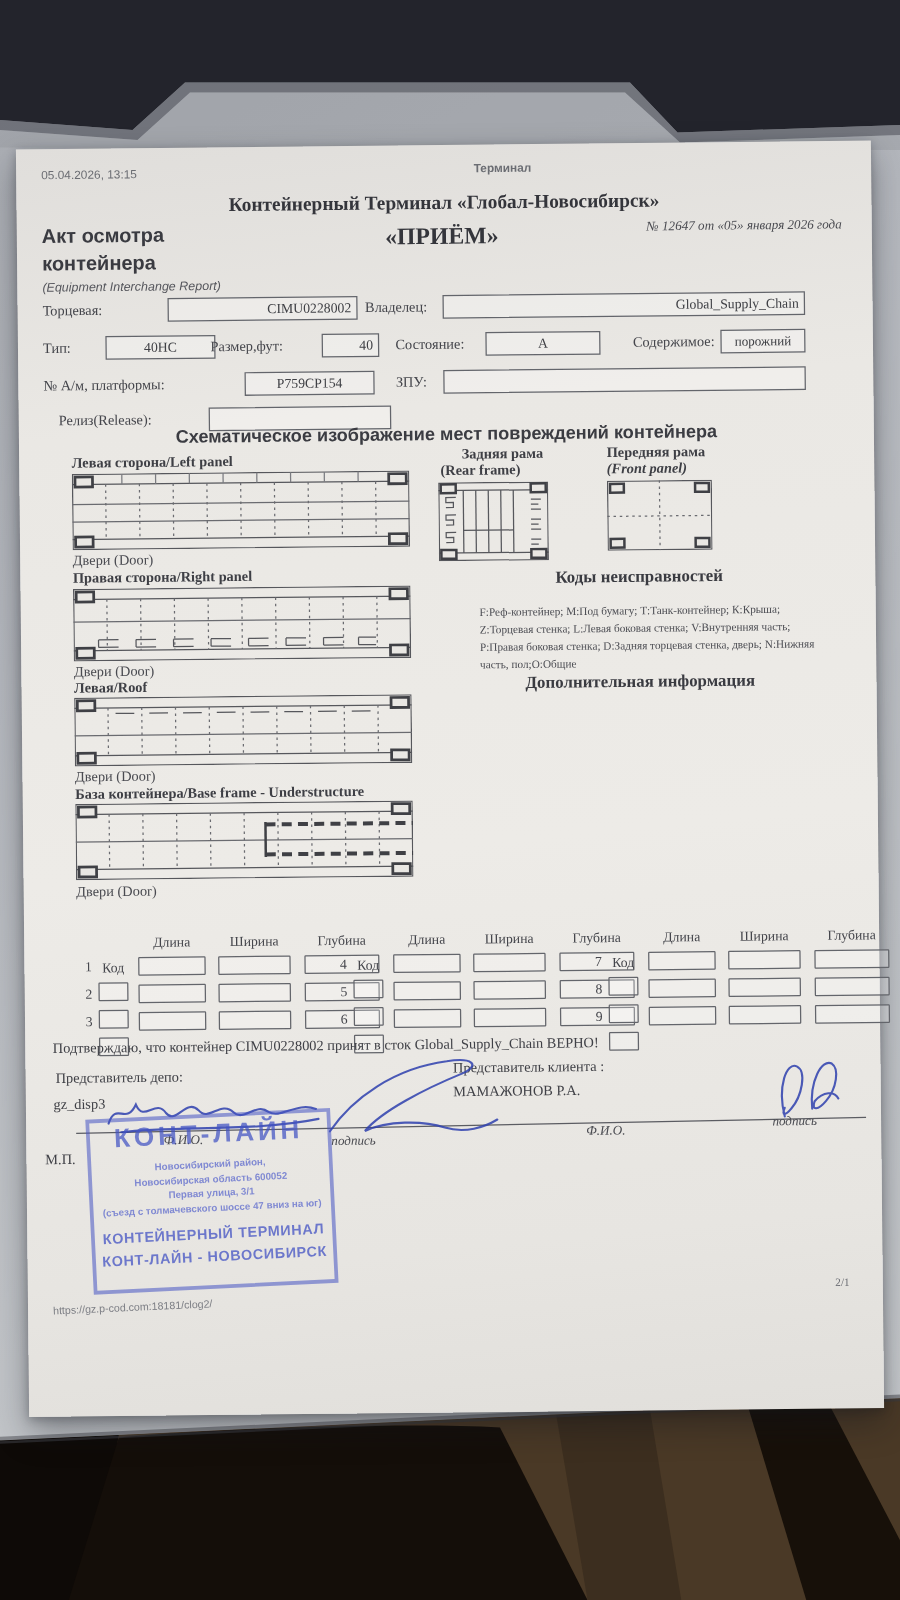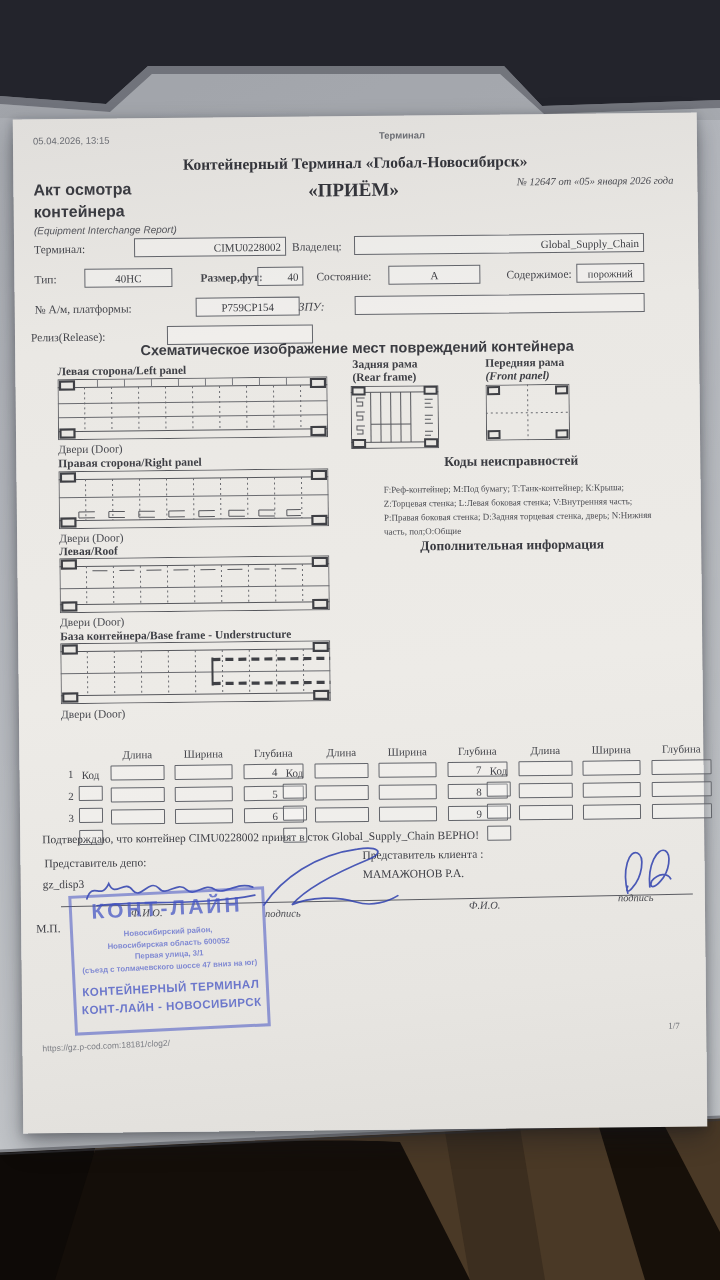--- a/index.html
+++ b/index.html
@@ -82,40 +82,40 @@
 
   <div class="abs meta sans" style="left:20px;top:16px;">05.04.2026, 13:15</div>
   <div class="abs meta sans" style="left:366px;top:14px;font-weight:bold;">Терминал</div>
 
   <div class="abs doc-title">Контейнерный Терминал «Глобал-Новосибирск»</div>
   <div class="abs act-title sans">Акт осмотра контейнера</div>
   <div class="abs eir sans">(Equipment Interchange Report)</div>
   <div class="abs priem">«ПРИЁМ»</div>
   <div class="abs doc-num">№ 12647 от «05» января 2026 года</div>
 
-  <div class="abs flabel" style="left:20px;top:124px;">Терминал:</div>
+  <div class="abs flabel" style="left:20px;top:124px;">Торцевая:</div>
   <div class="abs fbox t-r" style="left:120px;top:120px;width:152px;">CIMU0228002</div>
   <div class="abs flabel" style="left:278px;top:124px;">Владелец:</div>
   <div class="abs fbox t-r" style="left:340px;top:120px;width:290px;">Global_Supply_Chain</div>
 
   <div class="abs flabel" style="left:20px;top:154px;">Тип:</div>
   <div class="abs fbox t-c" style="left:70px;top:150px;width:88px;">40HC</div>
-  <div class="abs flabel" style="left:186px;top:154px;font-weight:bold;">Размер,фут:</div>
+  <div class="abs flabel" style="left:154px;top:154px;">Размер,фут:</div>
   <div class="abs fbox t-r" style="left:243px;top:150px;width:46px;">40</div>
   <div class="abs flabel" style="left:302px;top:154px;">Состояние:</div>
   <div class="abs fbox t-c" style="left:374px;top:150px;width:92px;">А</div>
   <div class="abs flabel" style="left:492px;top:154px;">Содержимое:</div>
   <div class="abs fbox t-c" style="left:562px;top:150px;width:68px;font-size:10.5px;">порожний</div>
 
   <div class="abs flabel" style="left:20px;top:184px;">№ А/м, платформы:</div>
   <div class="abs fbox t-c" style="left:181px;top:180px;width:104px;">Р759СР154</div>
-  <div class="abs flabel" style="left:284px;top:184px;font-style:italic;">ЗПУ:</div>
+  <div class="abs flabel" style="left:302px;top:184px;">ЗПУ:</div>
   <div class="abs fbox" style="left:340px;top:180px;width:290px;"></div>
 
-  <div class="abs flabel" style="left:16px;top:212px;">Релиз(Release):</div>
+  <div class="abs flabel" style="left:32px;top:212px;">Релиз(Release):</div>
   <div class="abs fbox" style="left:152px;top:208px;width:146px;"></div>
 
   <div class="abs sec-title">Схематическое изображение мест повреждений контейнера</div>
 
   <div class="abs pan-label" style="left:42px;top:246px;">Левая сторона/Left panel</div>
   <svg class="abs" style="left:42px;top:260px;" width="270" height="61" viewBox="0 0 270 61">
     <rect x="0.5" y="0.5" width="269" height="60" fill="none" stroke="#56575c"></rect>
     <line x1="0" y1="8.5" x2="270" y2="8.5" stroke="#56575c"></line>
     <line x1="0" y1="52.5" x2="270" y2="52.5" stroke="#56575c"></line>
     <line x1="0" y1="24.5" x2="270" y2="24.5" stroke="#6a6b70"></line>
@@ -143,21 +143,21 @@
       </g>
     <g fill="#e9e7e3" stroke="#3f4045" stroke-width="2.2">
       <rect x="2.5" y="2.5" width="14" height="8"></rect>
         <rect x="253.5" y="2.5" width="14" height="8"></rect>
       <rect x="2.5" y="50.5" width="14" height="8"></rect>
         <rect x="253.5" y="50.5" width="14" height="8"></rect>
     </g>
   </svg>
   <div class="abs door" style="left:42px;top:324px;">Двери (Door)</div>
 
-  <div class="abs pan-label" style="left:337px;top:242px;">Задняя рама</div>
+  <div class="abs pan-label" style="left:354px;top:242px;">Задняя рама</div>
   <div class="abs pan-label" style="left:337px;top:255px;">(Rear frame)</div>
   <svg class="abs" style="left:335px;top:270px;" width="88" height="63" viewBox="0 0 88 63">
     <rect x="0.5" y="0.5" width="87" height="62" fill="none" stroke="#56575c"></rect>
     <line x1="0" y1="6.5" x2="88" y2="6.5" stroke="#56575c"></line>
     <line x1="0" y1="56.5" x2="88" y2="56.5" stroke="#56575c"></line>
     <g stroke="#56575c">
         <line x1="20" y1="6.5" x2="20" y2="56.5"></line>
         <line x1="30" y1="6.5" x2="30" y2="56.5"></line>
         <line x1="40" y1="6.5" x2="40" y2="56.5"></line>
         <line x1="50" y1="6.5" x2="50" y2="56.5"></line>
@@ -420,14 +420,14 @@
       <div>Первая улица, 3/1</div>
       <div>(съезд с толмачевского шоссе 47 вниз на юг)</div>
     </div>
     <div class="stamp-big" style="margin-top:7px;">
       <div>КОНТЕЙНЕРНЫЙ ТЕРМИНАЛ</div>
       <div>КОНТ-ЛАЙН - НОВОСИБИРСК</div>
     </div>
   </div>
 
   <div class="abs footer-url">https://gz.p-cod.com:18181/clog2/</div>
-  <div class="abs page-num">1/7</div>
+  <div class="abs page-num">2/1</div>
 </div>
 
 </body></html>

